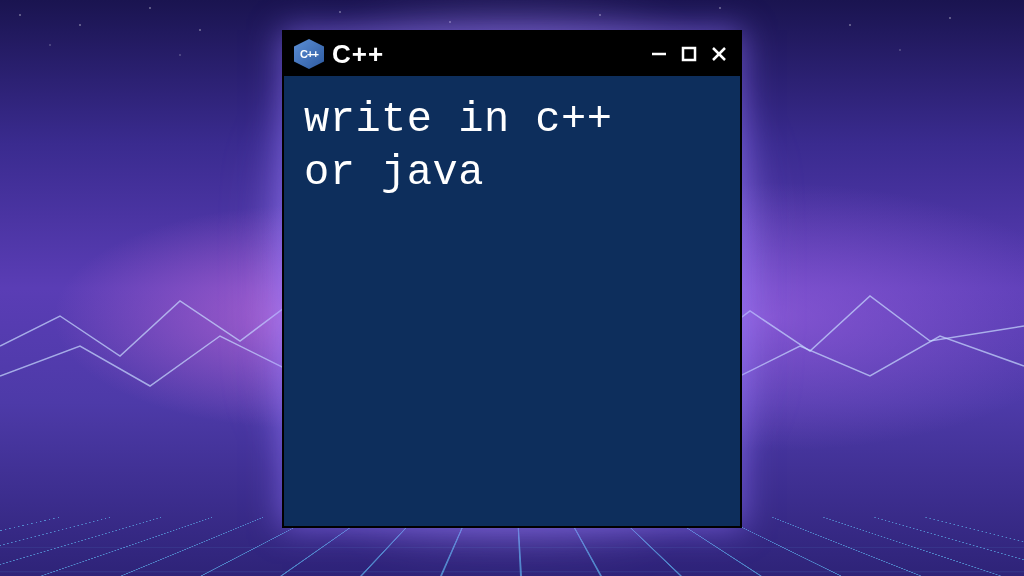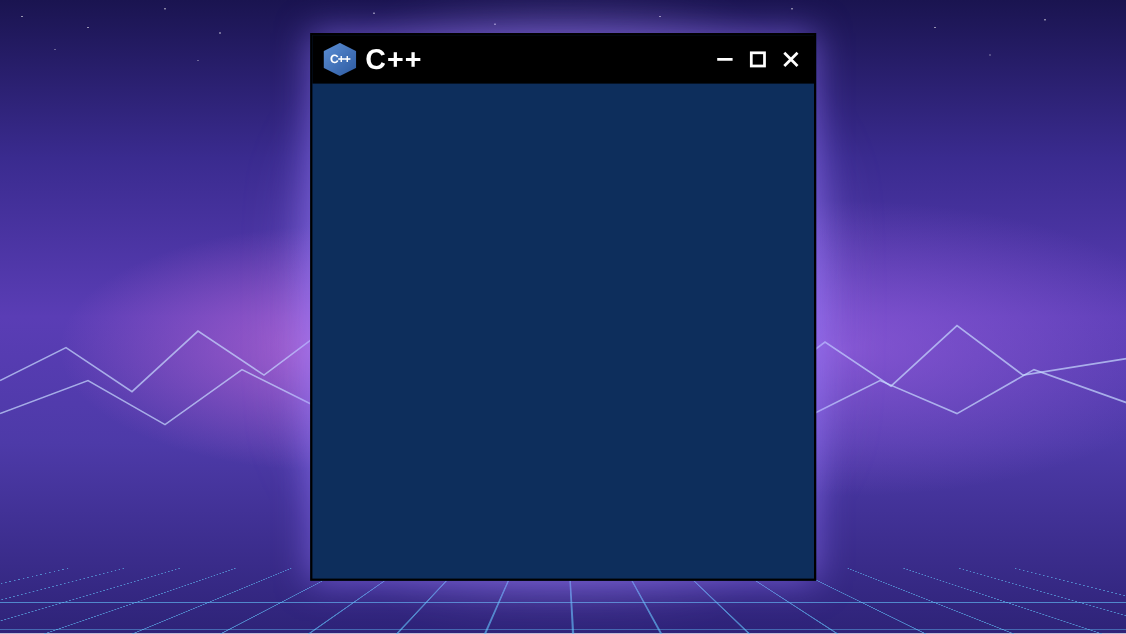--- a/index.html
+++ b/index.html
@@ -203,13 +203,15 @@
         </svg>
       </div>
       <div class="ctrl">
         <svg viewBox="0 0 18 18">
           <line x1="3" y1="3" x2="15" y2="15" stroke="white" stroke-width="2.5"></line>
           <line x1="15" y1="3" x2="3" y2="15" stroke="white" stroke-width="2.5"></line>
         </svg>
       </div>
     </div>
   </div>
+  <div class="content">write in c++
+or java</div>
 </div>
 
 </body></html>

